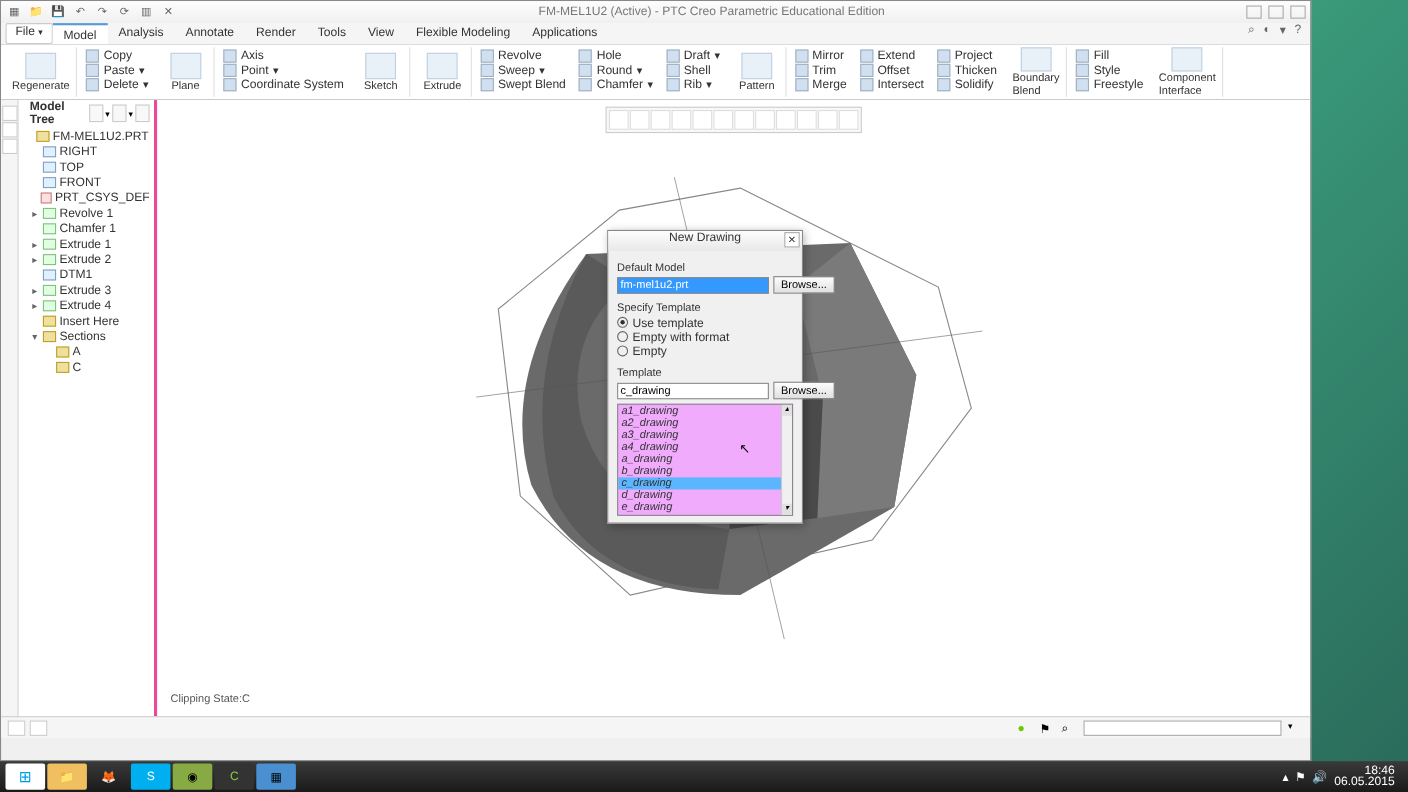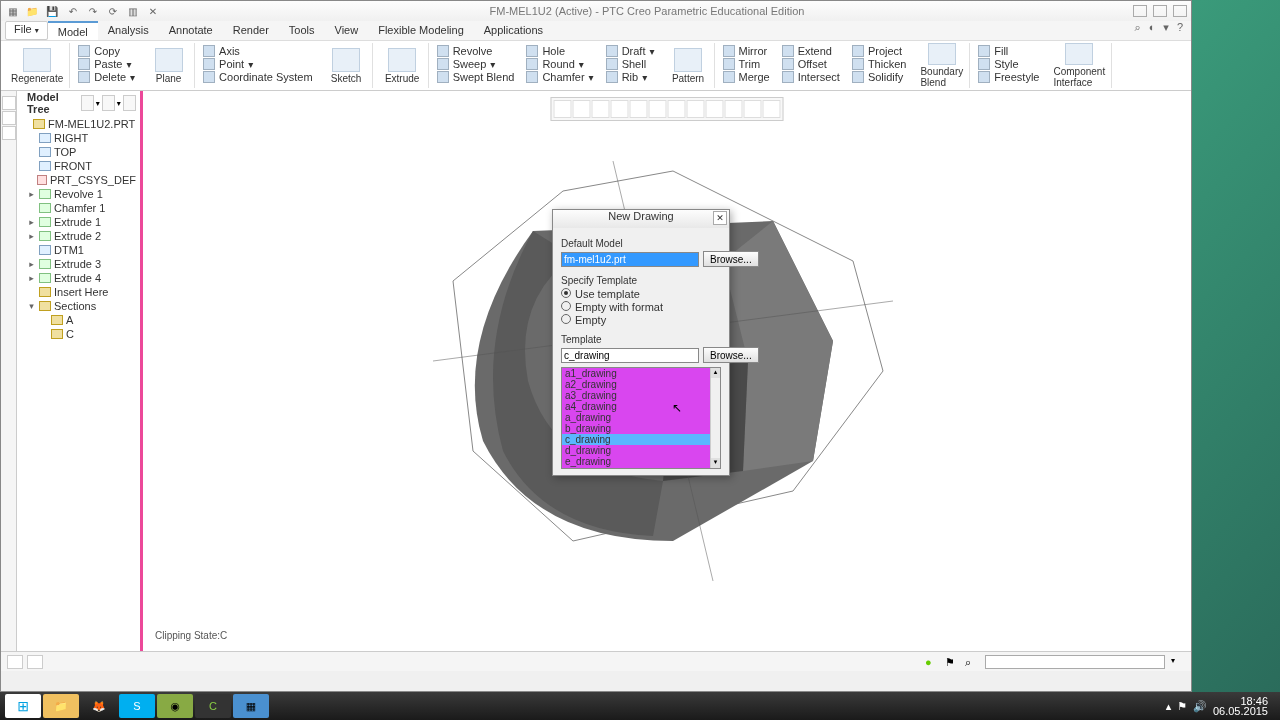--- a/index.html
+++ b/index.html
@@ -59,21 +59,21 @@
 .dlg-close{position:absolute;right:2px;top:1px;width:14px;height:14px;text-align:center;border:1px solid #aaa;background:#fff;font-size:9px;line-height:12px;}
 .dlg-body{padding:6px 8px;}
 .dlg-label{font-size:10px;color:#333;margin:4px 0 2px;}
 .dlg-row{display:flex;gap:4px;align-items:center;}
 .dlg-input{flex:1;height:15px;border:1px solid #888;background:#fff;padding:0 2px;font-size:10px;}
 .dlg-input.sel{background:#3399ff;color:#fff;}
 .dlg-btn{height:16px;padding:0 6px;border:1px solid #888;background:linear-gradient(#fdfdfd,#e0e0e0);font-size:10px;}
 .radio-row{display:flex;align-items:flex-start;gap:4px;font-size:10px;color:#333;margin:1px 0;}
 .radio{width:10px;height:10px;border:1px solid #666;border-radius:50%;display:inline-flex;align-items:center;justify-content:center;}
 .radio.checked::after{content:"";width:4px;height:4px;background:#333;border-radius:50%;}
-.template-list{border:1px solid #888;background:#d946ef;height:102px;overflow:hidden;position:relative;margin-top:4px;}
+.template-list{border:1px solid #888;background:#f0abfc;height:102px;overflow:hidden;position:relative;margin-top:4px;font-style:italic;}
 .tl-item{padding:0 3px;font-size:10px;line-height:11px;color:#333;}
 .tl-item.selected{background:#5bb5ff;}
 .tl-scroll{position:absolute;right:0;top:0;bottom:0;width:10px;background:#f0f0f0;border-left:1px solid #ccc;}
 .tl-scroll .arr{height:10px;text-align:center;font-size:7px;background:#e0e0e0;}
 .dlg-footer{display:flex;justify-content:flex-end;gap:4px;padding:6px 8px;border-top:1px solid #ddd;margin-top:8px;}
 .dlg-footer .ok{background:linear-gradient(#d0e8ff,#a0d0ff);border:1px solid #5090d0;}
 .cursor{position:absolute;left:671px;top:400px;font-size:12px;pointer-events:none;}
 
 .taskbar{position:absolute;left:0;bottom:0;width:1280px;height:28px;background:linear-gradient(#3a3a3a,#1a1a1a);display:flex;align-items:center;padding:0 4px;}
 .taskbar .tb-item{width:36px;height:24px;margin:0 1px;display:flex;align-items:center;justify-content:center;border-radius:2px;}

